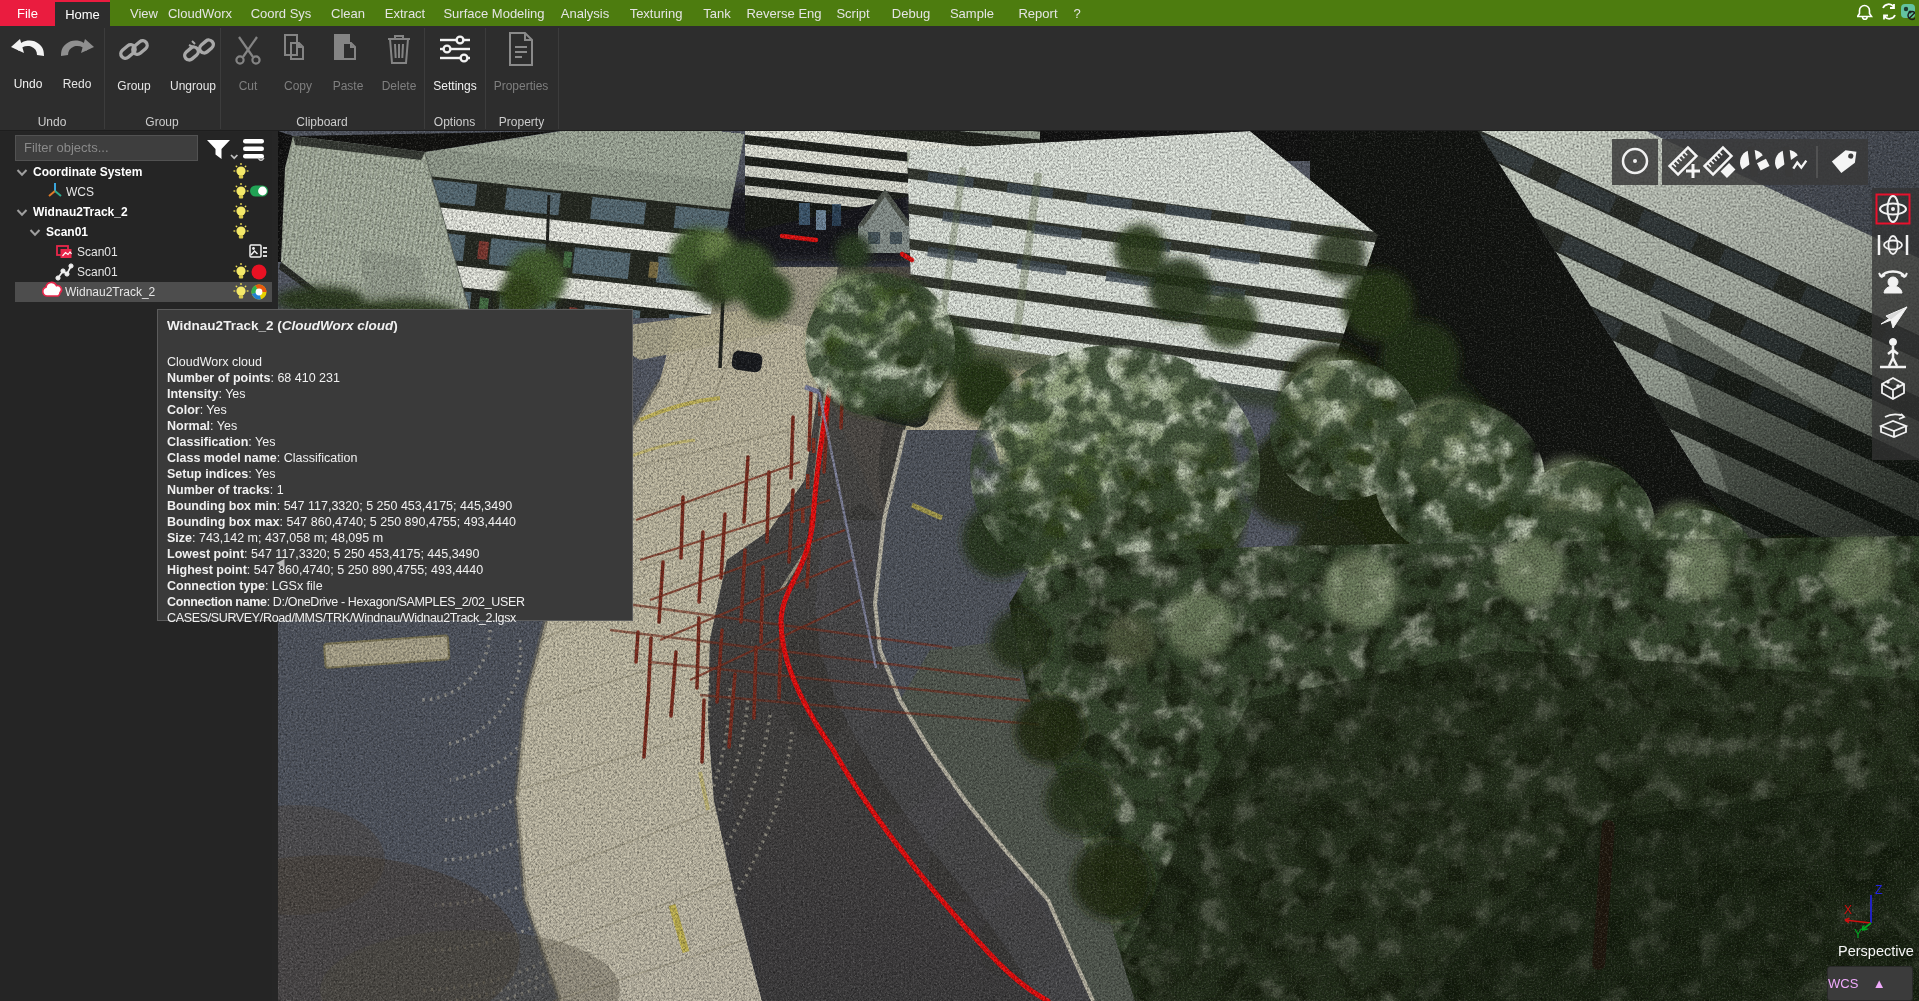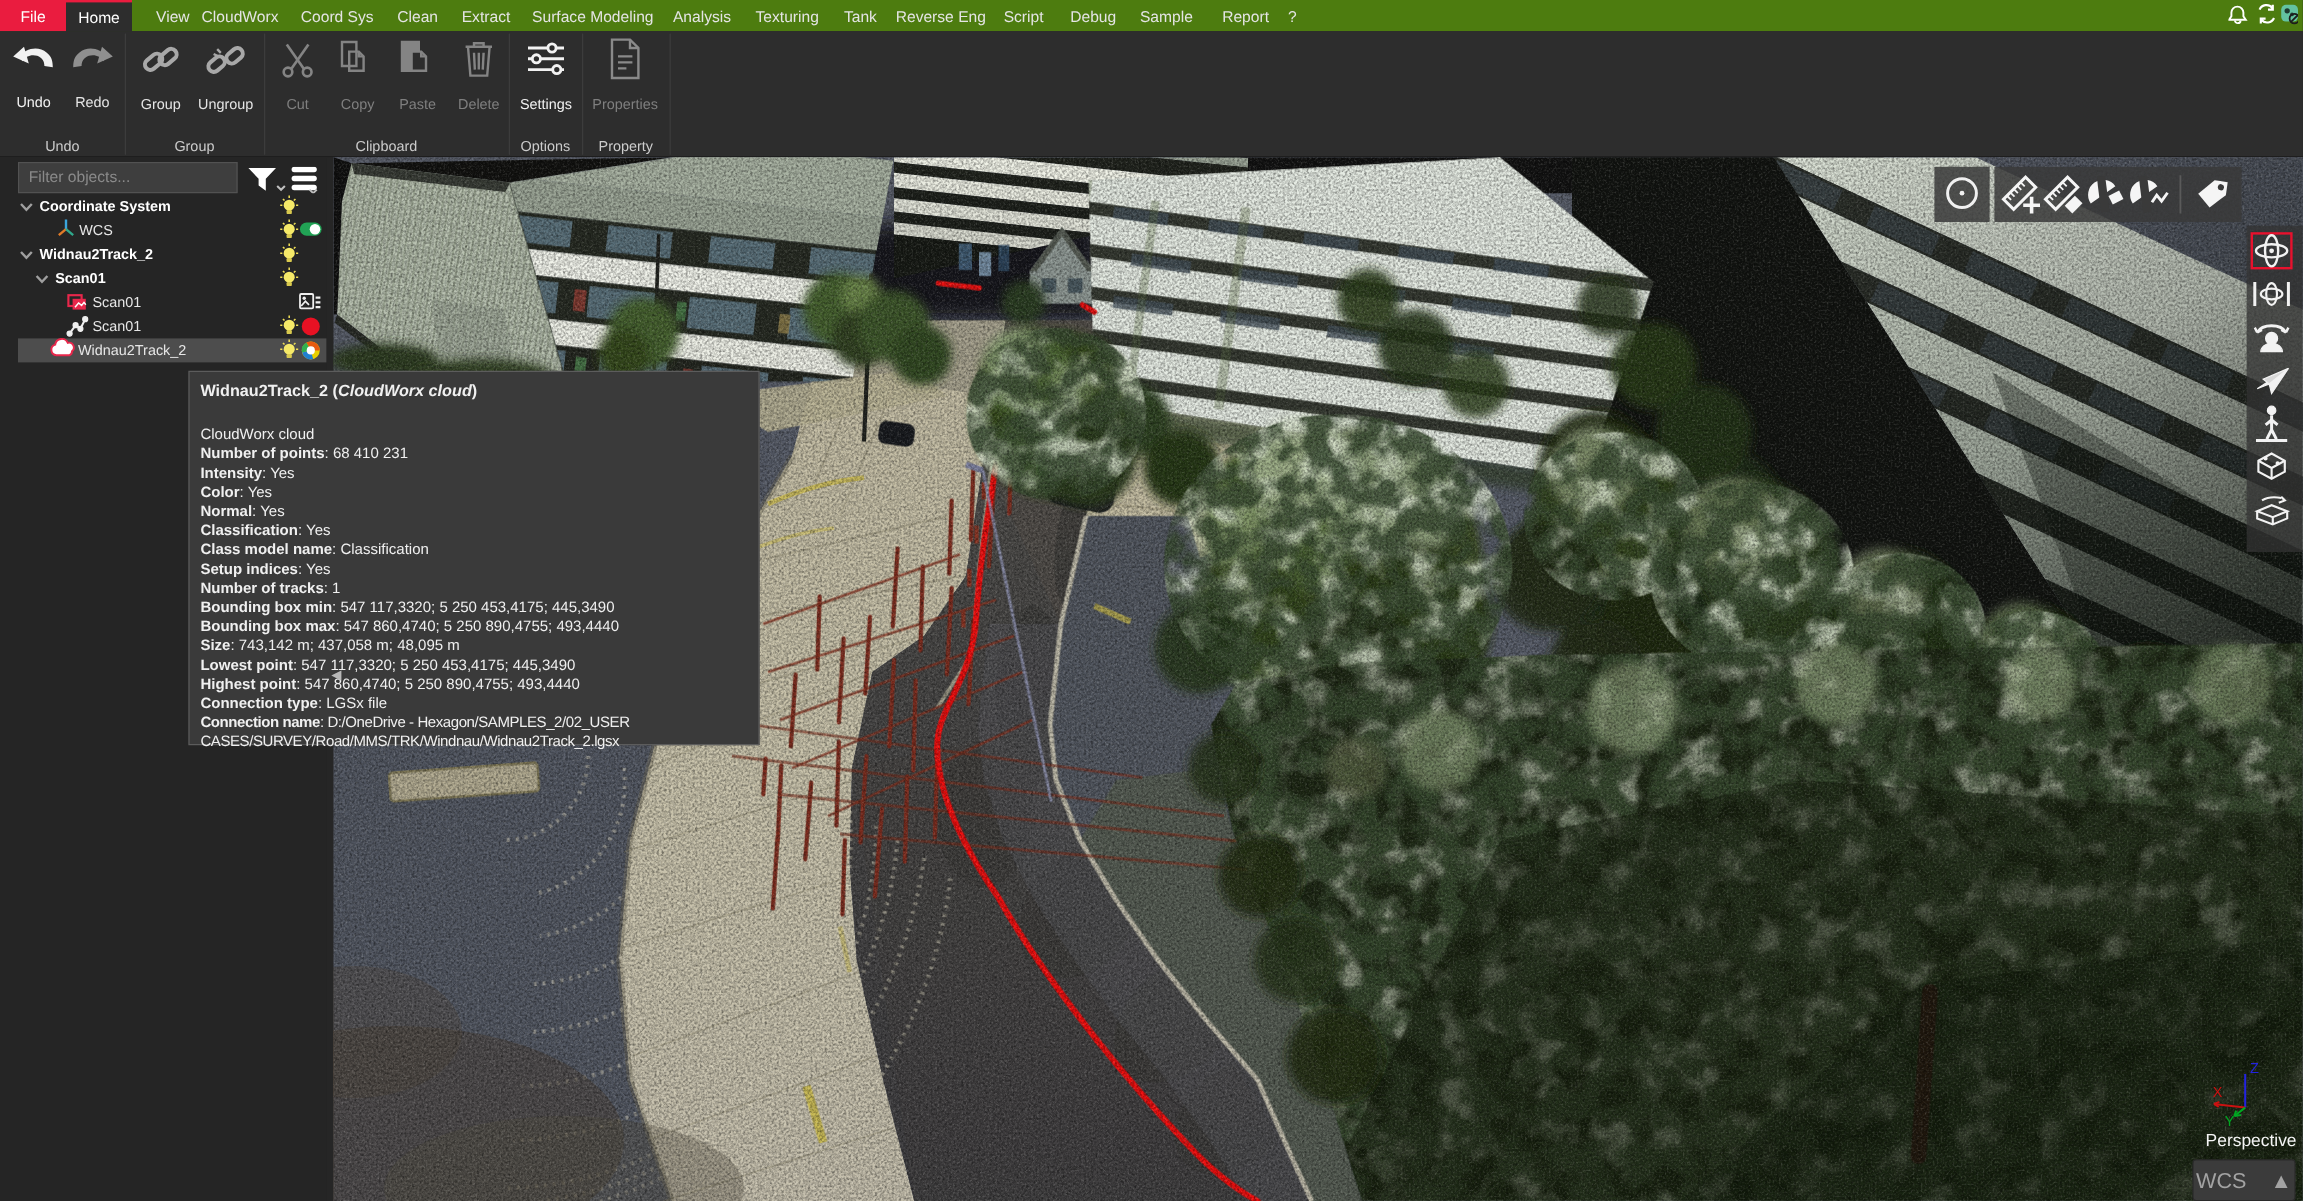--- a/index.html
+++ b/index.html
@@ -19,21 +19,21 @@
   #leftpanel { position:absolute; left:0; top:132px; width:272px; height:869px; background:#252525; }
   #filterbox { position:absolute; left:15px; top:3px; width:183px; height:26px; background:#3e3e3e; border:1px solid #525252; color:#8a8a8a; font-size:13px; line-height:24px; padding-left:8px;}
   .trow { position:absolute; left:0; width:272px; height:20px; color:#e6e6e6; font-size:12px; line-height:20px; }
   .trow b { color:#fff; font-weight:bold; }
   #viewport { position:absolute; left:278px; top:131px; width:1641px; height:870px; background:#565b68; }
   #vpsvg { position:absolute; left:0; top:0; }
   #tooltip { position:absolute; left:157px; top:309px; width:476px; height:312px; background:#3a3a3a; border:1px solid #5c5c5c; color:#f0f0f0; font-size:12.5px; padding:8px 0 0 9px; line-height:16px; }
   #tooltip .tt { font-size:13.5px; font-weight:bold; margin-bottom:20px;}
   #tooltip b { font-weight:bold; }
   #persp { position:absolute; left:1838px; top:943px; color:#f5f5f5; font-size:14.5px; }
-  #wcsbtn { position:absolute; left:1827px; top:966px; width:86px; height:35px; background:#3b3b3b; border:1px solid #2a2a2a; border-radius:3px; color:#a3a3a3; font-size:18px; line-height:34px; text-align:center; }
+  #wcsbtn { position:absolute; left:1827px; top:966px; width:86px; height:35px; background:#3b3b3b; border:1px solid #2a2a2a; border-radius:3px; color:#f0abfc; font-size:13px; line-height:34px; text-align:left; }
 </style>
 </head>
 <body>
 <div id="menubar">
   <div class="tab" id="tab-file">File</div>
   <div class="tab" id="tab-home">Home</div>
   <div class="tab" style="left:112px;width:46px;text-align:right;">View</div>
   <div class="tab" style="left:163px;width:74px;">CloudWorx</div>
   <div class="tab" style="left:246px;width:70px;">Coord Sys</div>
   <div class="tab" style="left:325px;width:46px;">Clean</div>
@@ -93,21 +93,21 @@
   </div>
   <div class="ric" style="left:112px;top:7px;width:44px;">
     <svg width="34" height="34" viewBox="0 0 34 34">
         <g stroke="#a8a8a8" stroke-width="3.4" fill="none">
           <rect x="3" y="14" width="16" height="9" rx="4.5" transform="rotate(-40 11 18.5)"></rect>
           <rect x="15" y="10" width="16" height="9" rx="4.5" transform="rotate(-40 23 14.5)"></rect>
         </g>
       </svg>
     <div class="lbl g">Group</div>
   </div>
-  <div class="ric" style="left:160px;top:7px;width:56px;">
+  <div class="ric" style="left:160px;top:7px;width:56px;text-align:right;">
     <svg width="34" height="34" viewBox="0 0 34 34">
         <g stroke="#a8a8a8" stroke-width="3.4" fill="none">
           <rect x="2" y="16" width="15" height="9" rx="4.5" transform="rotate(-40 9.5 20.5)"></rect>
           <rect x="17" y="9" width="15" height="9" rx="4.5" transform="rotate(-40 24.5 13.5)"></rect>
         </g>
         <g stroke="#a8a8a8" stroke-width="2">
           <line x1="10" y1="8" x2="13" y2="11"></line>
           <line x1="7" y1="12" x2="11" y2="14"></line>
         </g>
       </svg>

